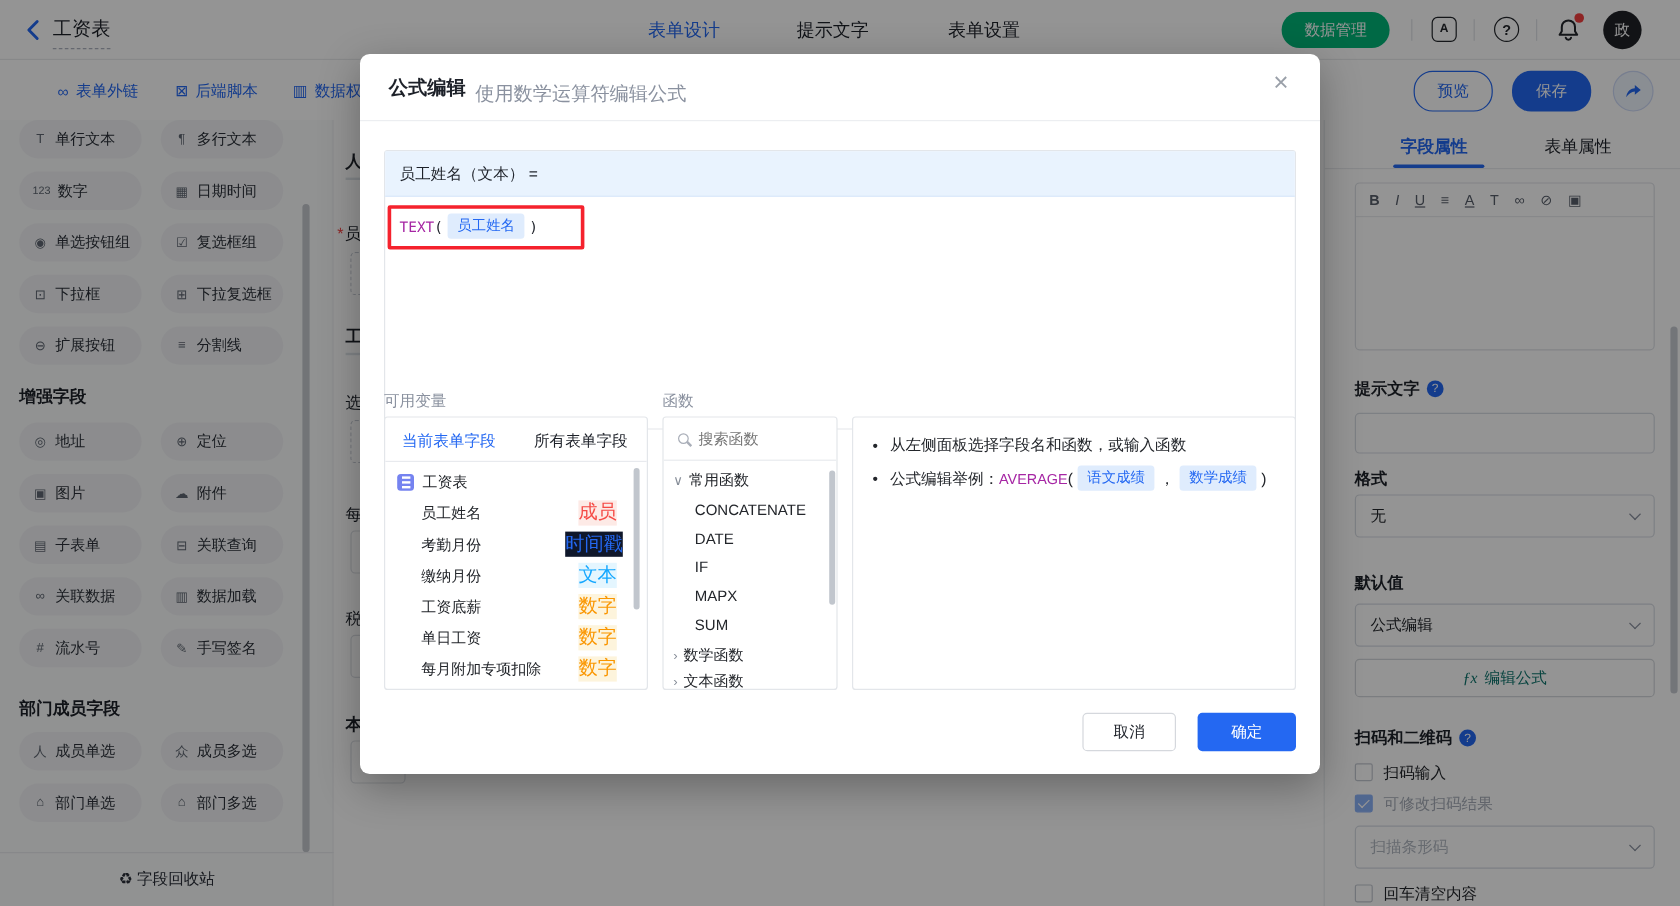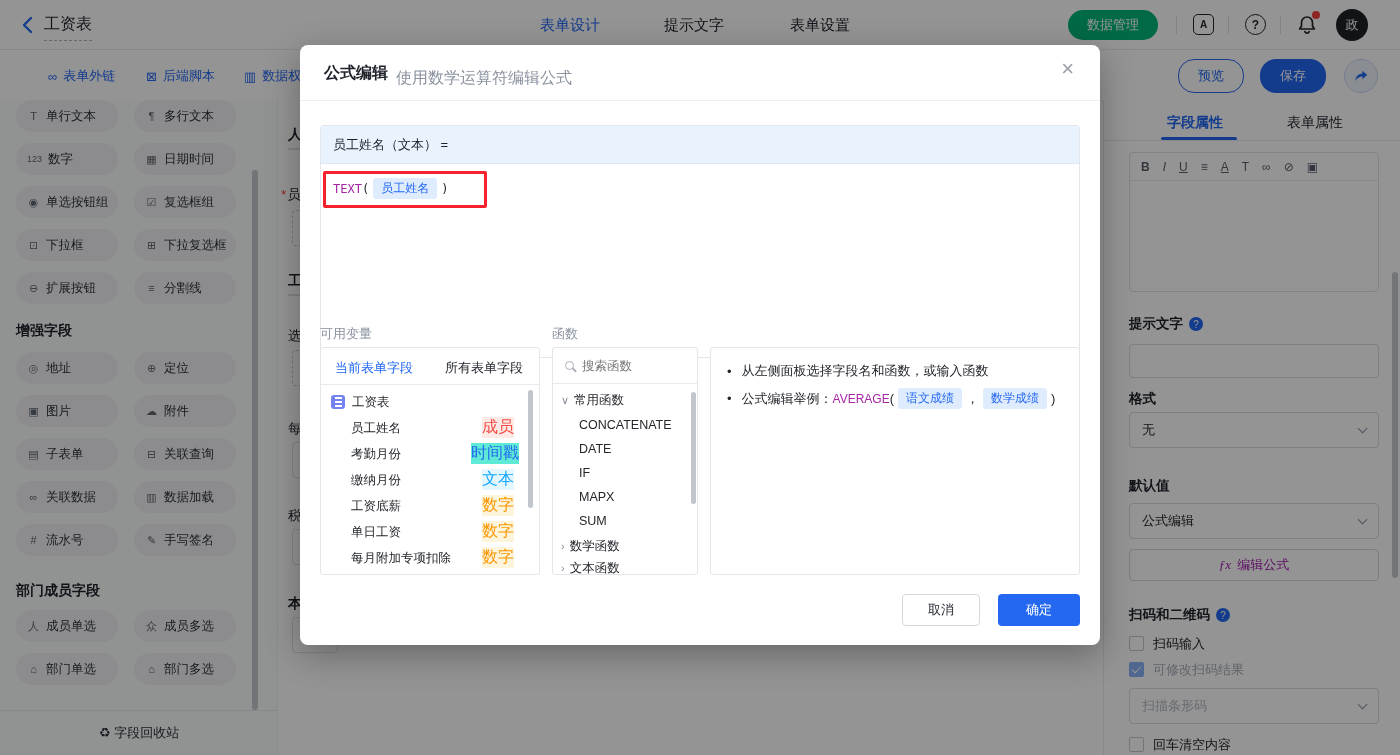--- a/index.html
+++ b/index.html
@@ -57,21 +57,21 @@
   .f-code { position:absolute; left:12px; top:52px; font-family:"DejaVu Sans Mono",monospace; font-size:12px; color:#1d2129; display:flex; align-items:center; }
   .tok-func { color:#a626a4; }
   .tok-chip { background:#dfecfd; color:#2468f2; border-radius:3px; padding:2px 8px; margin:0 4px; font-size:12px; font-family:"Liberation Sans","DejaVu Sans",sans-serif; }
   #redbox { position:absolute; left:323px; top:171px; width:164px; height:37px; border:3px solid #f5222d; border-radius:2px; z-index:70; }
   .sec-label { position:absolute; font-size:13px; color:#8a919f; }
   .panel { position:absolute; border:1px solid #e3e6ea; border-radius:3px; background:#fff; overflow:hidden; }
   .vp-tab { position:absolute; top:11px; font-size:13px; }
   .vp-hline { position:absolute; left:0; top:36px; width:100%; height:1px; background:#e8eaee; }
   .vrow { position:absolute; left:10px; height:24px; display:flex; align-items:center; font-size:12.5px; color:#23262b; }
   .tag.member { color:#f54a45; background:#fdeae6; }
-  .tag.timestamp { color:#2468f2; background:#5eead4;text-align:center; }
+  .tag.timestamp { color:#2468f2; background:#0f172a;text-align:center; }
   .tag.text { color:#14a7ff; background:#e4f6ff; }
   .tag.number { color:#fa9600; background:#fdf4dc; }
   .doc-icon { width:14px; height:14px; border-radius:3px; background:#7583f0; display:inline-flex; align-items:center; justify-content:center; margin-right:7px; }
   .doc-icon i { display:block; width:7px; height:2px; background:#fff; box-shadow:0 4px 0 #fff, 0 -4px 0 #fff; }
   .mag { width:9px; height:9px; border:1.5px solid #a9aeb8; border-radius:50%; position:relative; flex:none; }
   .mag::after { content:""; position:absolute; width:5px; height:1.5px; background:#a9aeb8; transform:rotate(45deg); right:-4px; bottom:-1px; }
   .frow { position:absolute; font-size:12.5px; color:#23262b; white-space:nowrap; }
   .tree-chev { color:#868d98; margin-right:5px; font-size:11px; }
   .help-li { position:absolute; left:16px; font-size:13px; color:#23262b; display:flex; align-items:center; }
   .help-li::before { content:"•"; margin-right:10px; color:#23262b; }
@@ -87,21 +87,21 @@
   .p-hline { position:absolute; left:0; top:40px; width:297px; height:1px; background:#e9ebee; }
   .rt-box { position:absolute; left:25px; top:52px; width:250px; height:140px; border:1px solid #dfe2e7; border-radius:4px; }
   .rt-bar { position:absolute; left:0; top:0; width:100%; height:28px; border-bottom:1px solid #e9ebee; display:flex; align-items:center; padding:0 11px; gap:13px; }
   .rt-ic { font-size:12px; color:#585f6b; }
   .p-label { position:absolute; left:25px; font-size:13.5px; font-weight:600; color:#1d2129; display:flex; align-items:center; gap:6px; }
   .qmark { display:inline-flex; width:14px; height:14px; border-radius:50%; background:#2468f2; color:#fff; font-size:10px; align-items:center; justify-content:center; font-weight:normal; }
   .p-input { position:absolute; left:25px; width:250px; height:34px; border:1px solid #d8dce3; border-radius:4px; background:#fff; }
   .sel { position:absolute; left:25px; width:250px; height:36px; border:1px solid #d8dce3; border-radius:4px; background:#fff; display:flex; align-items:center; padding:0 12px; font-size:13px; color:#23262b; }
   .sel.disabled { color:#b2b8c2; }
   .chev { width:7px; height:7px; border-right:1.5px solid #8a919f; border-bottom:1.5px solid #8a919f; transform:rotate(45deg); margin-left:auto; margin-top:-4px; flex:none; }
-  .p-btn { position:absolute; left:25px; width:250px; height:32px; border:1px solid #d5d8dd; border-radius:4px; background:#fff; display:flex; align-items:center; justify-content:center; gap:6px; font-size:13px; color:#a21caf; }
+  .p-btn { position:absolute; left:25px; width:250px; height:32px; border:1px solid #d5d8dd; border-radius:4px; background:#fff; display:flex; align-items:center; justify-content:center; gap:6px; font-size:13px; color:#0f766e; }
   .fx { font-style:italic; font-family:"Liberation Serif","DejaVu Serif",serif; font-size:13px; }
   .cb { position:absolute; left:25px; width:15px; height:15px; border:1.5px solid #c3c8d0; border-radius:2px; background:#fff; }
   .cb.checked { background:#8ab1f7; border-color:#8ab1f7; }
   .cb.checked::after { content:""; position:absolute; left:4px; top:1px; width:4px; height:8px; border-right:1.7px solid #fff; border-bottom:1.7px solid #fff; transform:rotate(45deg); }
   .cb-label { position:absolute; font-size:13px; color:#23262b; }
   .cb-label.muted { color:#a7adb8; }
   .win-thumb { position:absolute; left:1392px; top:272px; width:6px; height:306px; background:#c6cad0; border-radius:3px; z-index:3; }
 </style>
 </head>
 <body>

